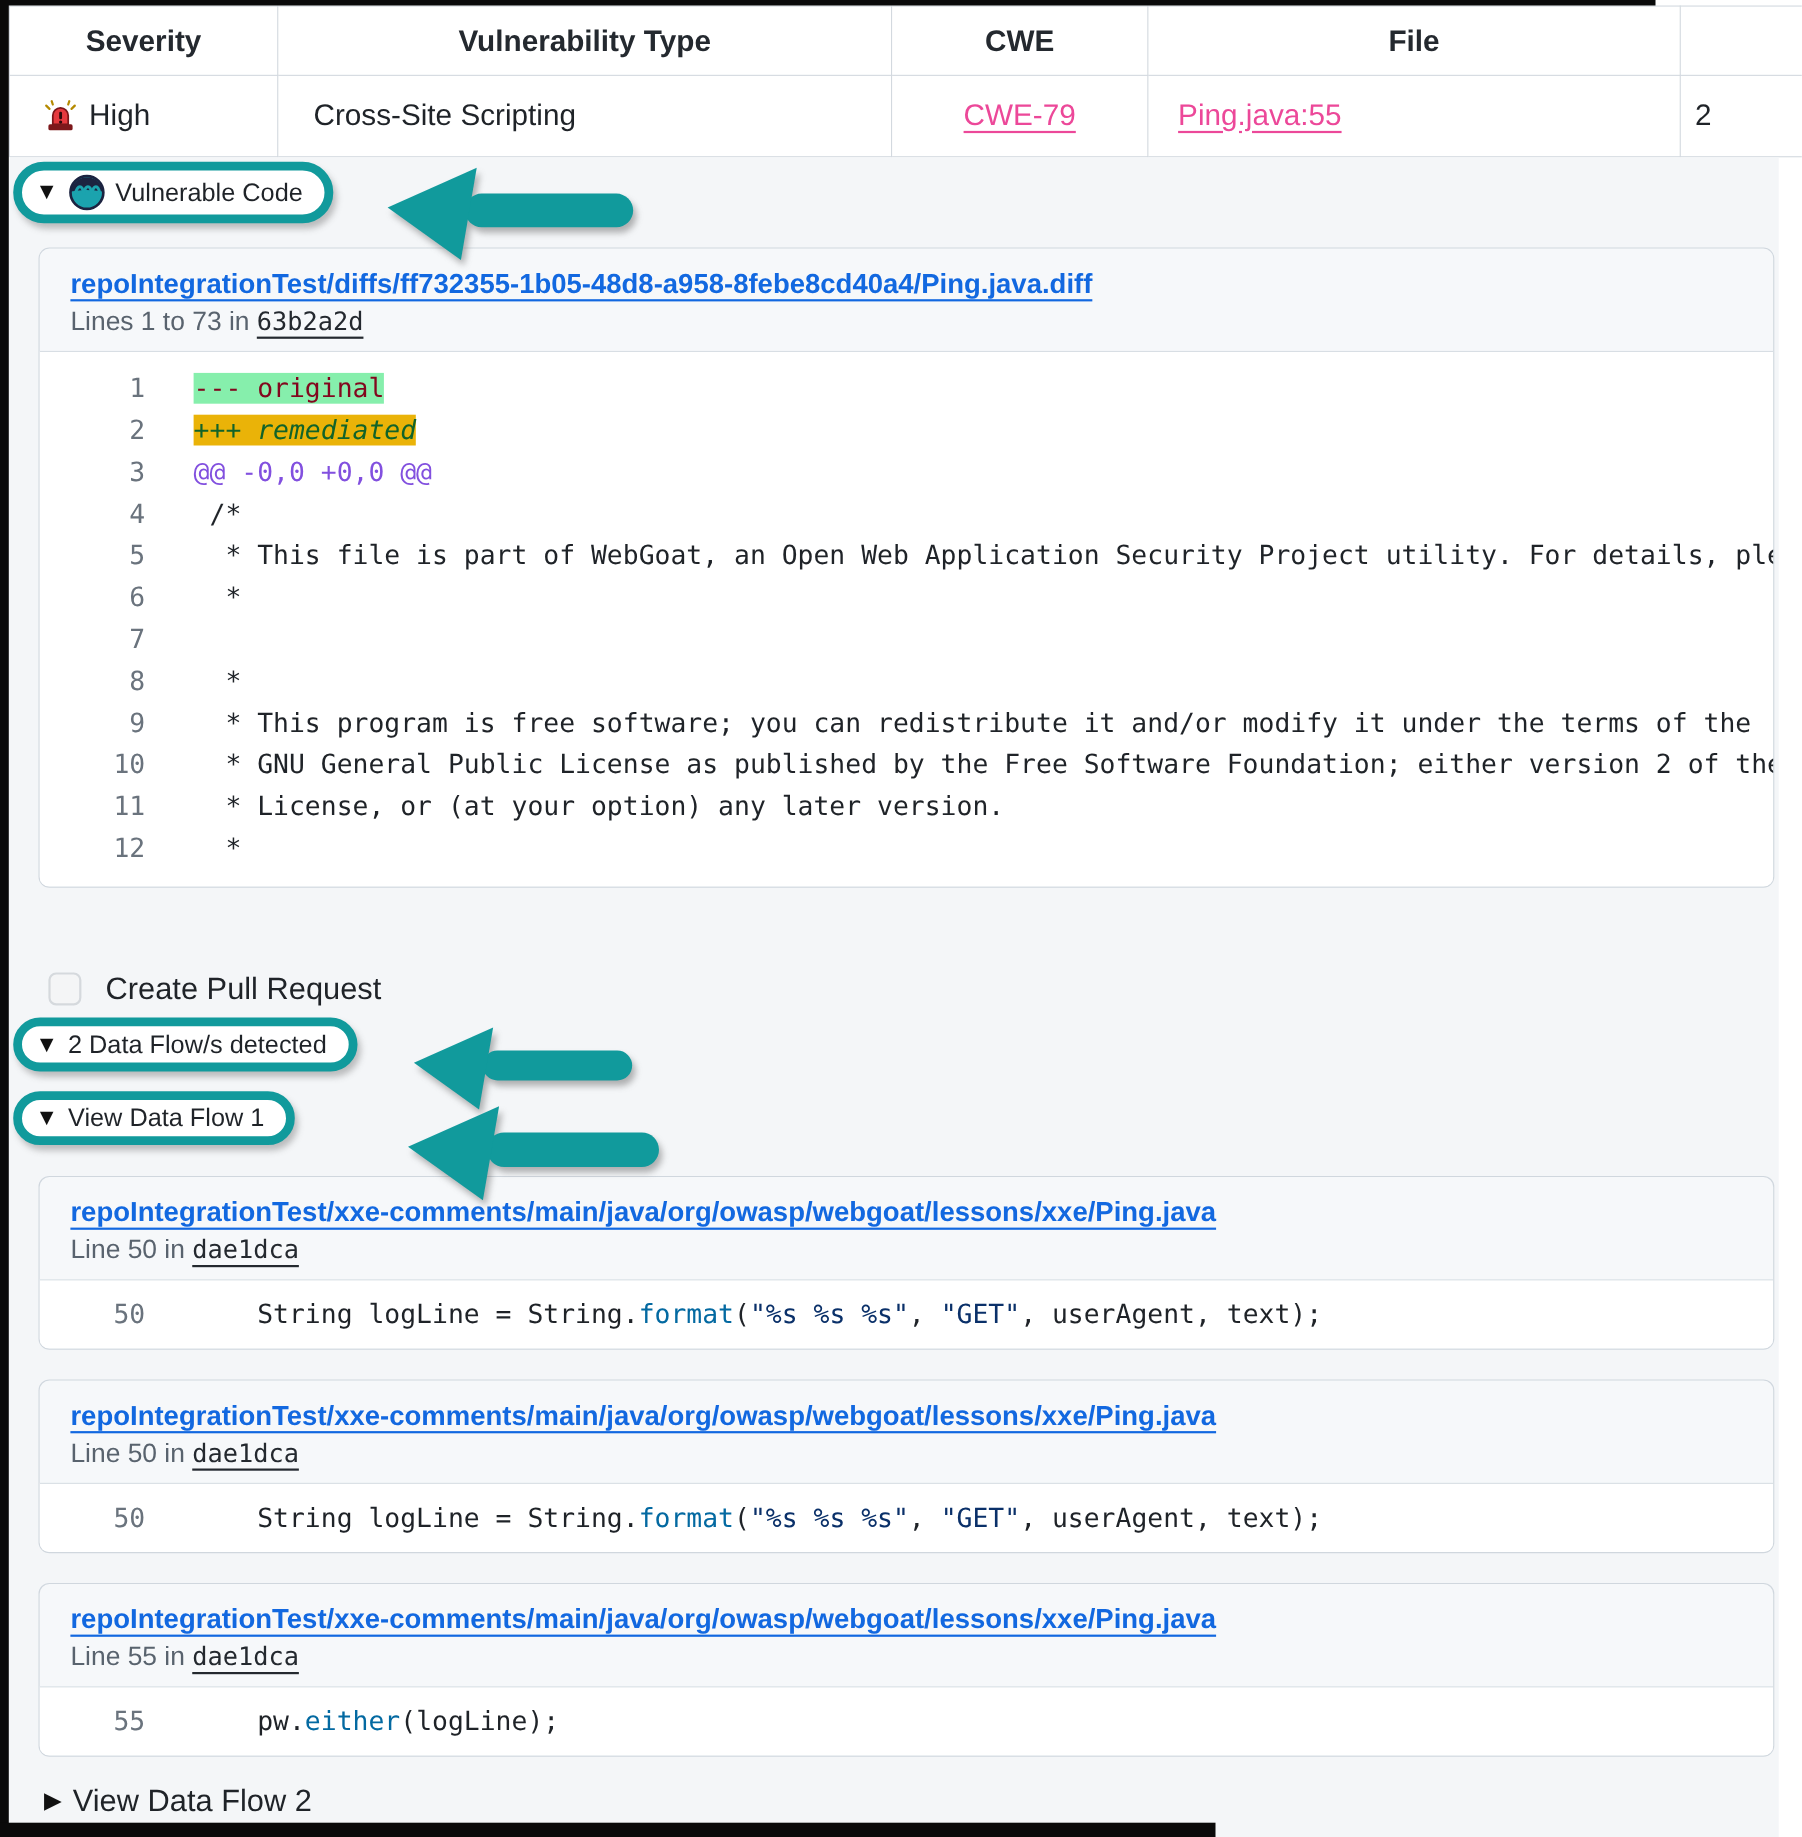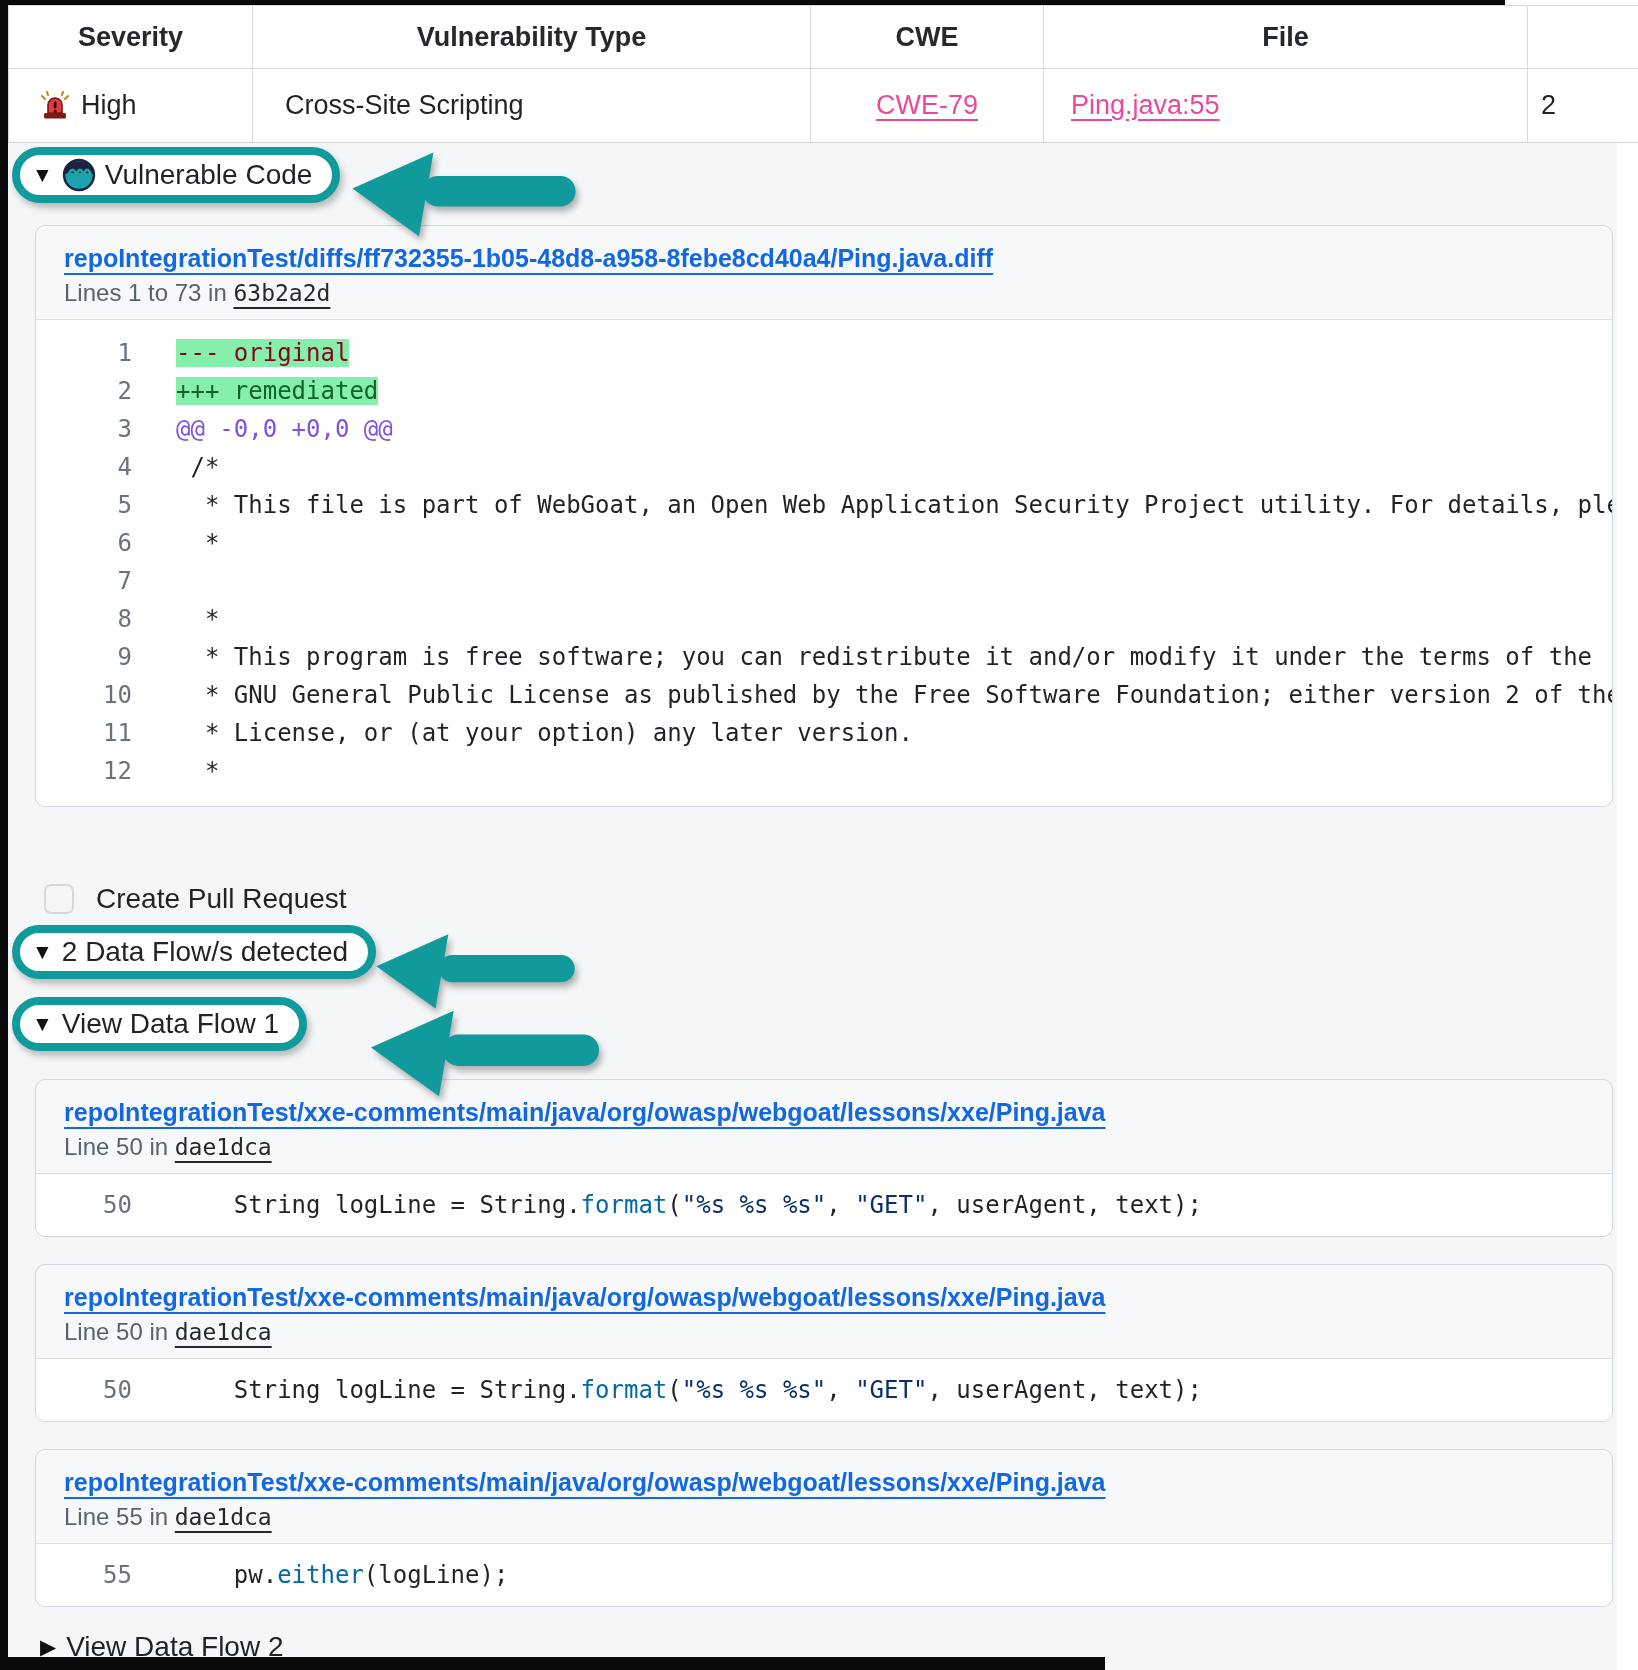--- a/index.html
+++ b/index.html
@@ -31,21 +31,21 @@
 
   
   .section { position:absolute; left:8px; top:143px; width:1609px; height:1527px;
     background:#f4f6f8; padding:4px 0 0 2px; }
 
   .cap-row { position:relative; margin-left:2px; }
   .capsule { display:inline-flex; align-items:center; gap:9px; background:#fff;
     border:8px solid #119a9c; border-radius:36px; padding:3px 20px 3px 12px;
     box-shadow:3px 5px 6px rgba(80,80,80,.35); }
   .cap-glyph { font-size:21px; color:#111; }
-  .cap-label { font-size:28px; color:#1f2328; white-space:nowrap;text-align:right; }
+  .cap-label { font-size:23px; color:#1f2328; white-space:nowrap;text-align:right; }
   .plain-row { display:flex; align-items:center; gap:10px; margin-left:30px; }
   .plain-glyph { font-size:21px; color:#111; }
   .plain-label { font-size:28px; }
 
   .arrow { position:absolute; filter:drop-shadow(3px 5px 3px rgba(70,70,70,.40)); }
   .arrow path, .arrow rect { fill:#119a9c; }
 
   
   .card { background:#f6f8fa; border:1.5px solid #d0d7de; border-radius:10px;
     width:1578px; margin-left:25px; overflow:hidden; }
@@ -56,21 +56,21 @@
   .card-meta { font-size:24px; color:#59636e; }
   .commit-link { color:#24292f; text-decoration:underline; text-underline-offset:6px;
     text-decoration-thickness:2px; font-family:"DejaVu Sans Mono", monospace; font-size:23px; cursor:pointer; }
   .card-body { border-top:1.5px solid #d8dee4; background:#fff; }
   .diff-body { padding:14px 0 16px 0; }
   .code-line { display:flex; line-height:38px; font-family:"DejaVu Sans Mono", monospace; font-size:24px; white-space:pre; }
   .ln { flex:0 0 96px; text-align:right; color:#6a737d; user-select:none; }
   .cd { margin-left:44px; color:#1f2328; }
   .flow-body { padding:12px 0; }
   .tok-del { color:#82071e; background:#86efac; }
-  .tok-add { color:#116329; background:#86efac; }
+  .tok-add { color:#116329; background:#eab308;font-style:italic; }
   .tok-hunk { color:#8250df; }
   .tok-fn { color:#0369a1; }
   .tok-str { color:#0a3069; }
 
   
   .cbx-row { display:flex; align-items:center; gap:22px; margin-left:34px; }
   .cbx { width:30px; height:30px; border:2px solid #d5d9dd; border-radius:7px; background:#f4f5f6; cursor:pointer; }
   .cbx-label { font-size:28px; color:#1f2328; }
 
   .mt-diff { margin-top:22px; }

